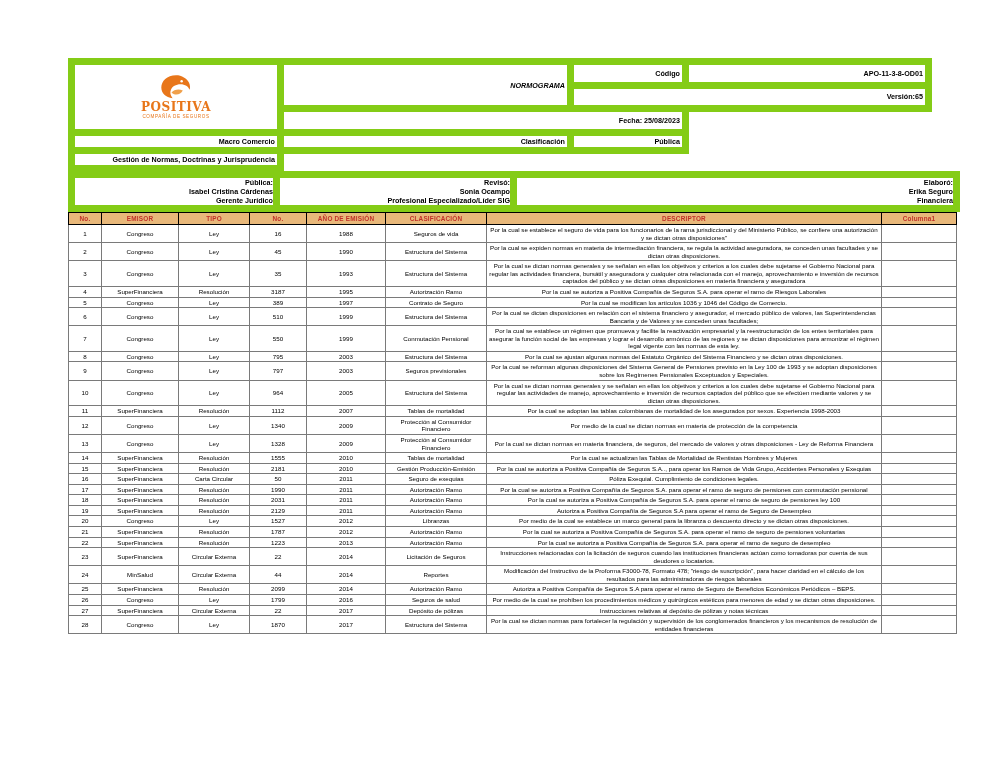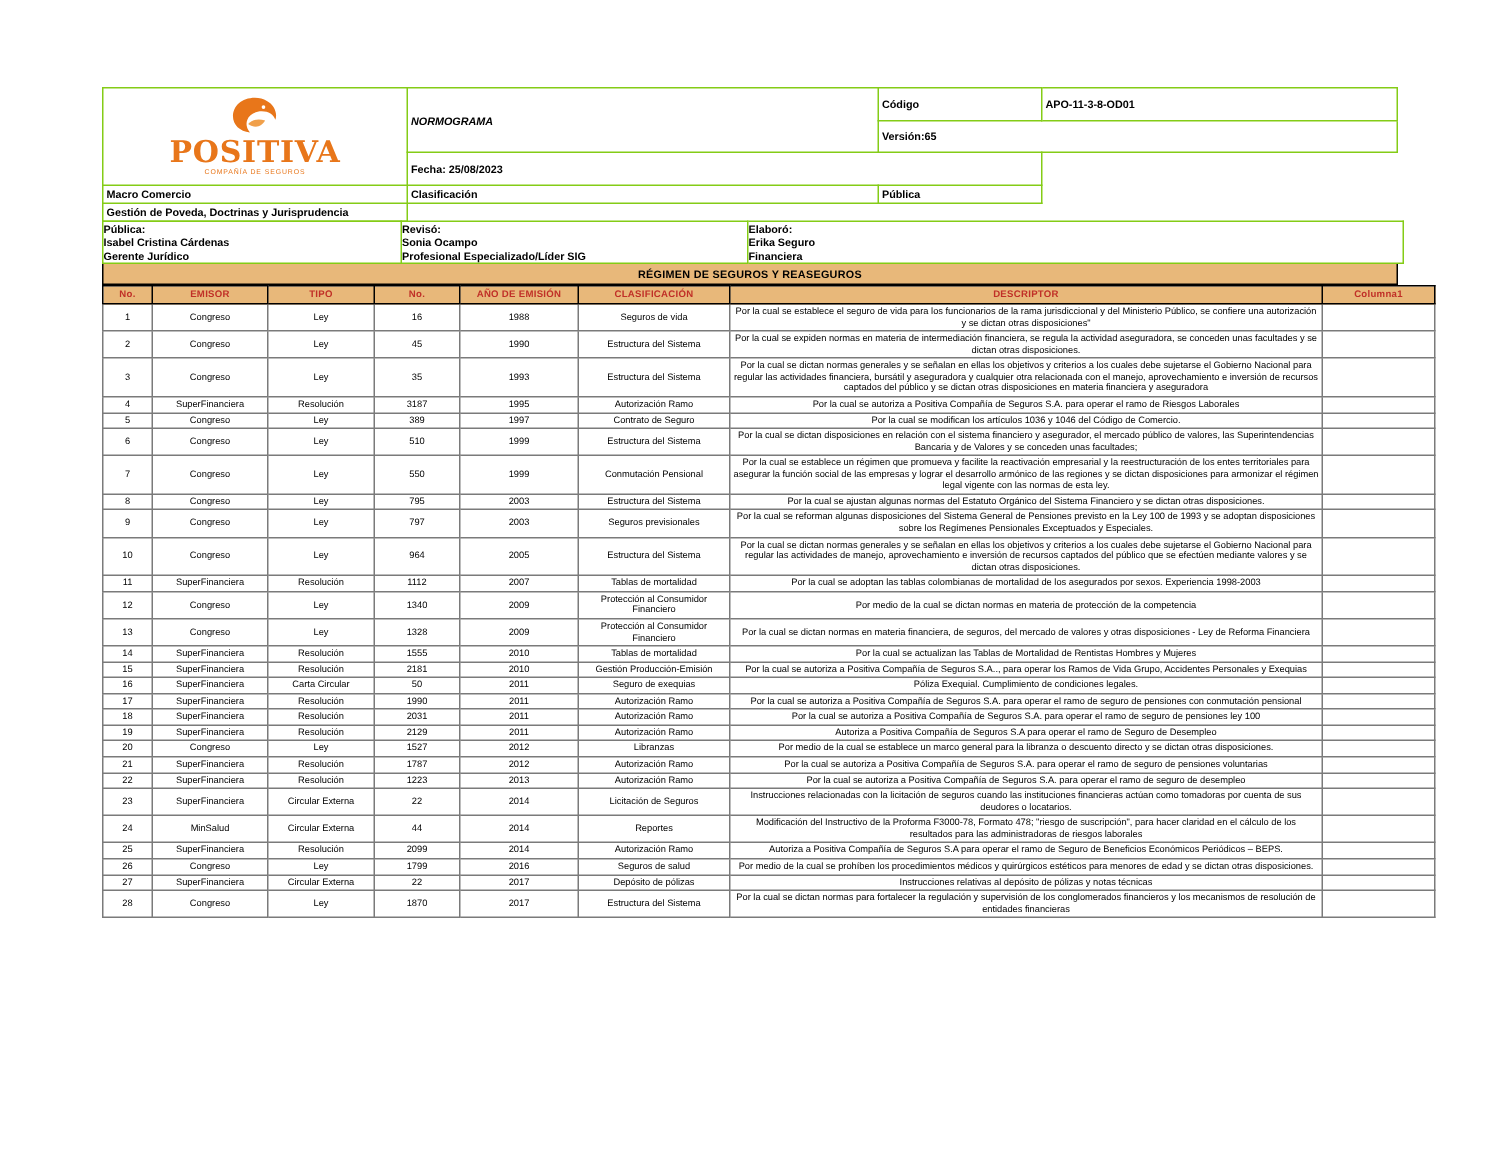--- a/index.html
+++ b/index.html
@@ -27,23 +27,23 @@
     width: 864px;
   }
 
   
   table.hdr {
     border-collapse: collapse;
     table-layout: fixed;
     width: 864px;
   }
   table.hdr td {
-    border: 1px solid #84cc16;
+    border: 7px solid #84cc16;
     font-size: 7.2px;
-    text-align: left;
+    text-align: right;
     vertical-align: middle;
     padding: 1px 2px;
     line-height: 1.25;
   }
   td.logo-cell {
     width: 198px;
     height: 62px;
     padding: 0;
   }
   .logo-wrap {
@@ -53,21 +53,21 @@
     justify-content: center;
     height: 100%;
   }
   .logo-mark {
     width: 34px;
     height: 26px;
     margin-bottom: 1px;
   }
   .logo-word {
     font-family: "DejaVu Serif", serif;
-    font-size: 20px;
+    font-size: 12px;
     letter-spacing: .5px;
     color: #E8761A;
     font-weight: bold;
     line-height: 1;
   }
   .logo-sub {
     font-size: 4.6px;
     letter-spacing: .6px;
     color: #E8761A;
     margin-top: 1px;
@@ -151,21 +151,21 @@
       </tr>
       <tr>
         <td colspan="2" class="bold">Fecha: 25/08/2023</td>
       </tr>
       <tr>
         <td class="bold">Macro Comercio</td>
         <td class="bold">Clasificación</td>
         <td class="bold">Pública</td>
       </tr>
       <tr>
-        <td class="bold">Gestión de Poveda, Doctrinas y Jurisprudencia</td>
+        <td class="bold">Gestión de Normas, Doctrinas y Jurisprudencia</td>
       </tr>
     </tbody>
       </table>
 
     <table class="hdr" style="margin-top:-1px">
       <tbody>
           <tr>
         <td style="width:198px;padding:0">
           <div class="bold">Pública:</div>
           <div class="bold">Isabel Cristina Cárdenas</div>
@@ -178,21 +178,20 @@
         </td>
         <td style="width:436px;padding:0">
           <div class="bold">Elaboró:</div>
           <div class="bold">Erika Seguro</div>
           <div class="bold">Financiera</div>
         </td>
       </tr>
     </tbody>
       </table>
 
-    <div class="regimen">RÉGIMEN DE SEGUROS Y REASEGUROS</div>
 
     <table class="grid">
       <thead>
         <tr>
           <th style="width:30px">No.</th>
           <th style="width:74px">EMISOR</th>
           <th style="width:68px">TIPO</th>
           <th style="width:54px">No.</th>
           <th style="width:76px">AÑO DE EMISIÓN</th>
           <th style="width:98px">CLASIFICACIÓN</th>

